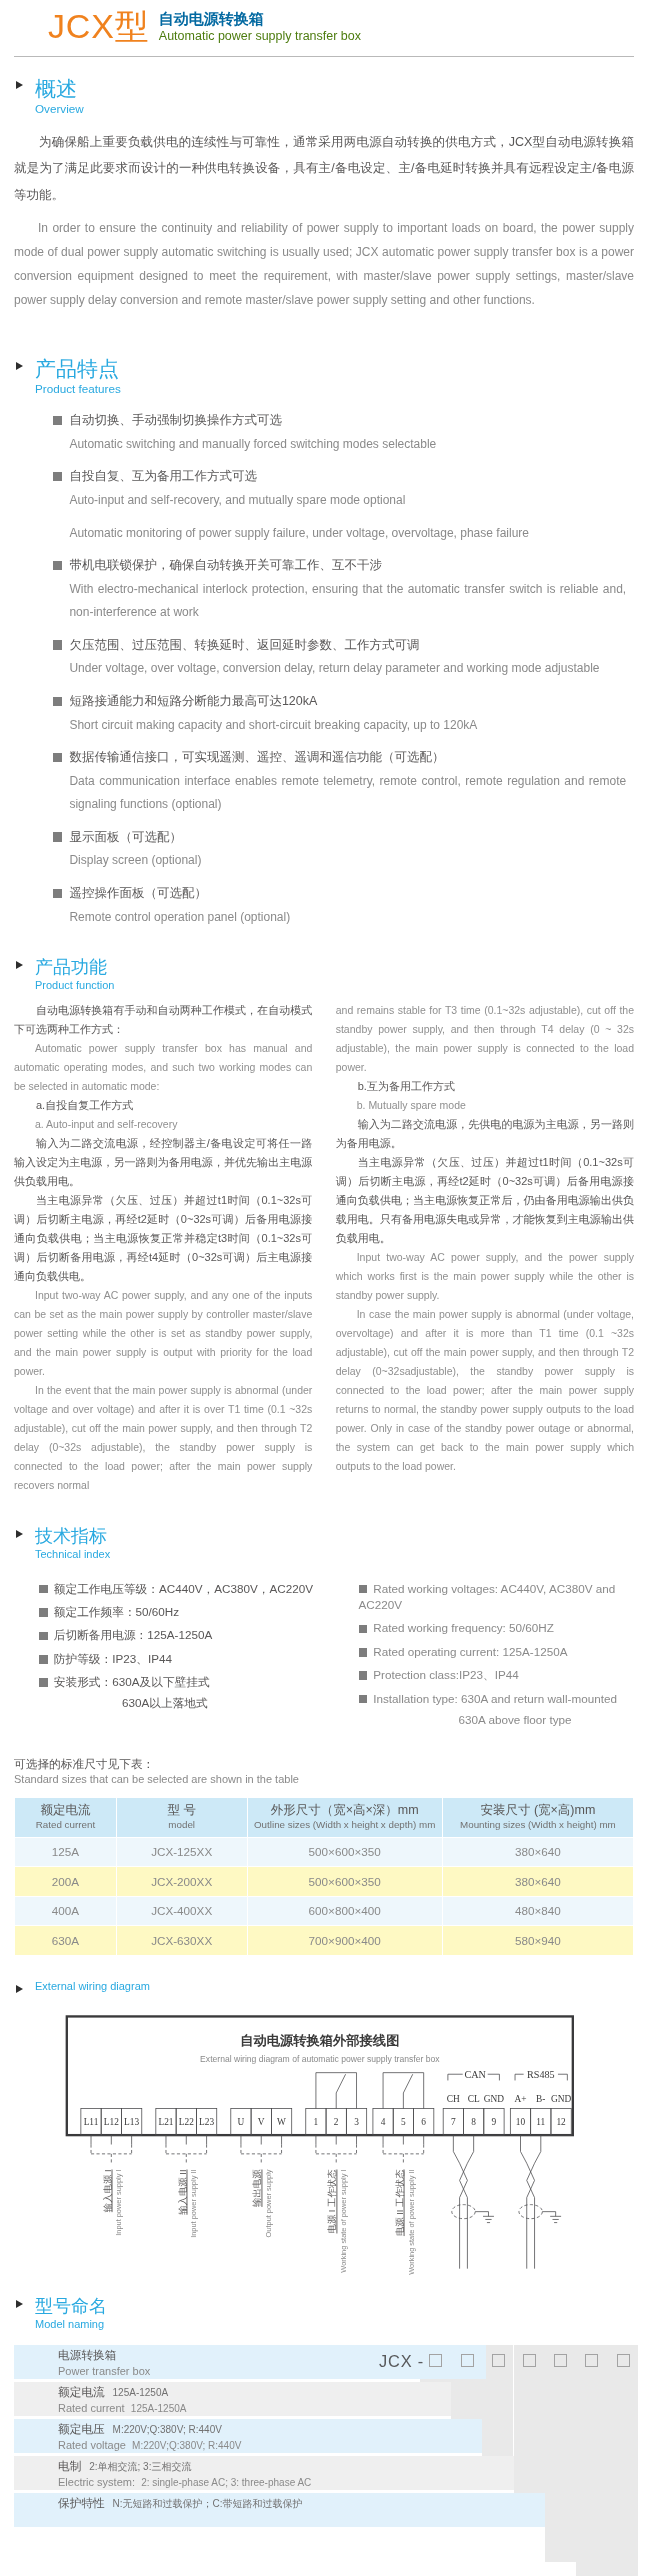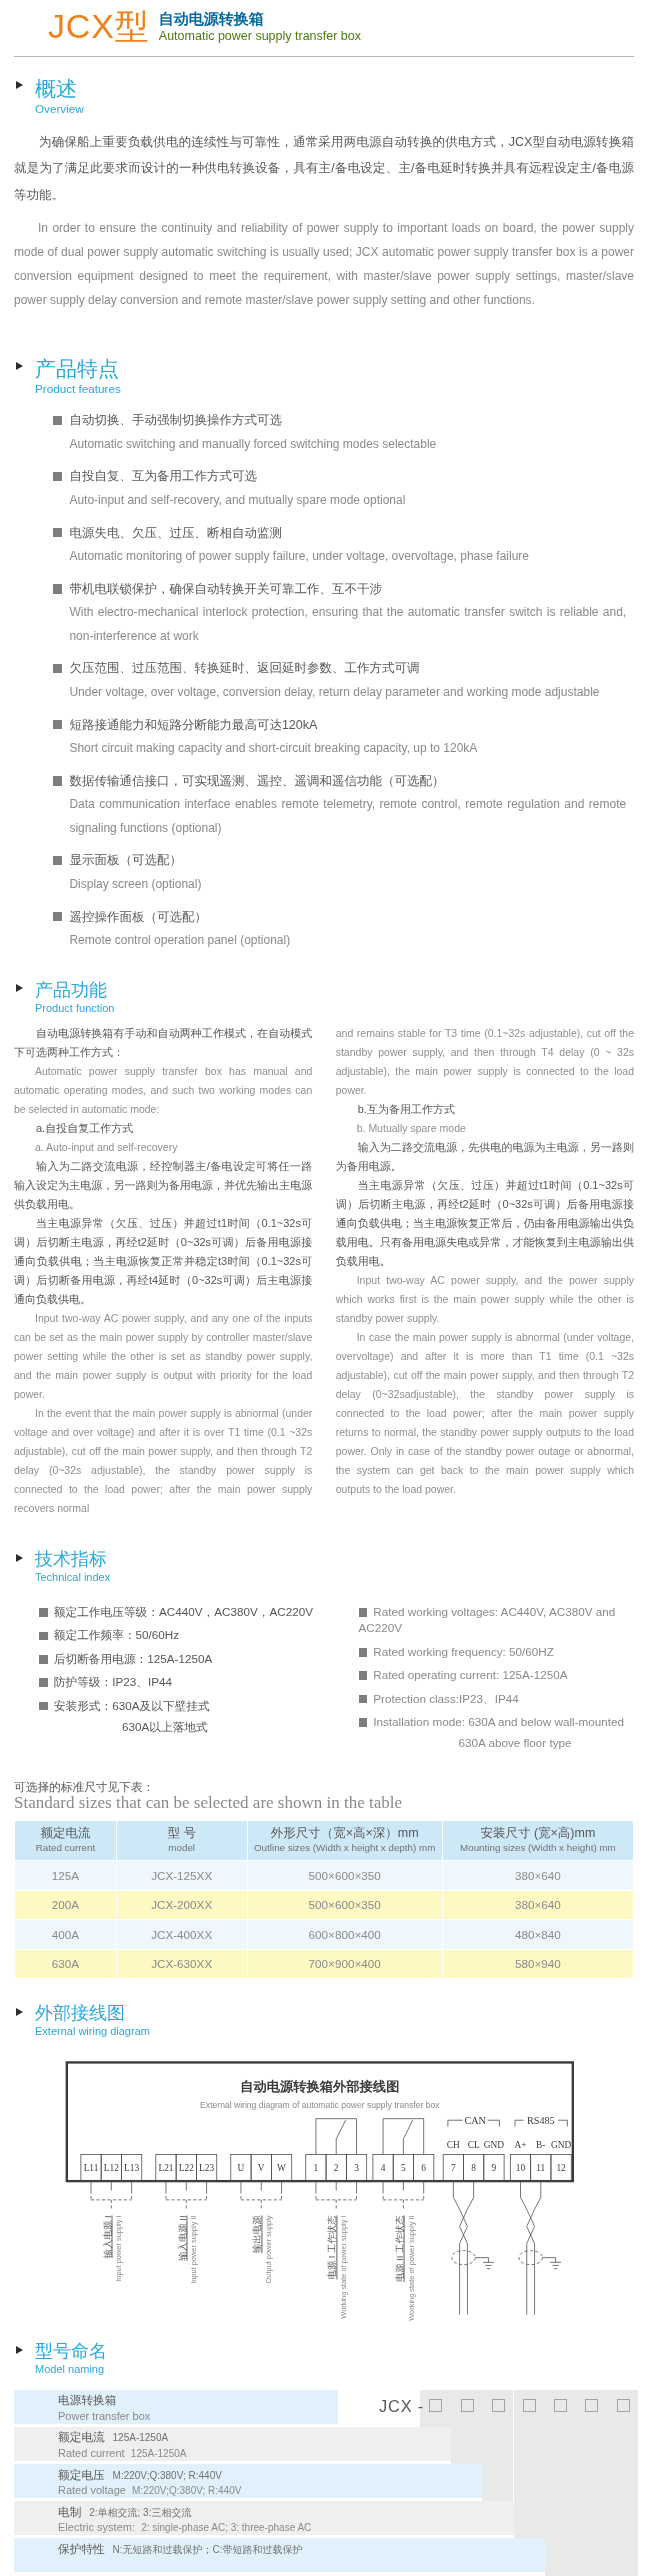--- a/index.html
+++ b/index.html
@@ -51,21 +51,21 @@
   .ti{margin-top:7px;font-size:11.7px;line-height:16.4px;}
   .ti-col.cn .ti{color:#595757;}
   .ti-col.en .ti{color:#8a8a8a;}
   .sq2{display:inline-block;width:8.6px;height:8.6px;background:#7d7d7d;margin-right:6.2px;vertical-align:-0.8px;}
   .ti.extra{margin-left:83px;margin-top:4.7px;}
   .ti-col.en .ti.extra{margin-left:100px;}
 
   
   .sizes-note{margin-top:26.5px;}
   .note-cn{font-size:11.7px;color:#595757;line-height:17px;}
-  .note-en{font-size:17px;color:#8a8a8a;line-height:15.6px;font-family:Liberation Serif, serif;}
+  .note-en{font-size:11px;color:#8a8a8a;line-height:15.6px;}
   table.sizes{width:100%;border-collapse:separate;border-spacing:1.6px;margin-top:9.4px;}
   table.sizes th{background:#cde9f7;font-weight:normal;padding:5.5px 1.6px;}
   table.sizes th .h-cn{font-size:12.5px;color:#595757;display:block;line-height:15.6px;}
   table.sizes th .h-en{font-size:9.8px;color:#727171;display:block;line-height:12.5px;}
   table.sizes td{font-size:11.7px;color:#8a8a8a;text-align:center;height:26.5px;}
   table.sizes tr.odd td{background:#eef7fc;}
   table.sizes tr.even td{background:#fef9c3;}
   .c1{width:101px;} .c2{width:131px;} .c3{width:197px;} .c4{width:194px;}
 
   
@@ -124,21 +124,20 @@
     <div class="feat">
       <div class="feat-item">
           <div class="feat-cn"><span class="sq"></span><span>自动切换、手动强制切换操作方式可选</span></div>
           <div class="feat-en">Automatic switching and manually forced switching modes selectable</div>
         </div>
       <div class="feat-item">
           <div class="feat-cn"><span class="sq"></span><span>自投自复、互为备用工作方式可选</span></div>
           <div class="feat-en">Auto-input and self-recovery, and mutually spare mode optional</div>
         </div>
       <div class="feat-item">
-          <div class="feat-cn"><span class="sq"></span><span>电源失电、欠压、过压、断相自动监测</span></div>
           <div class="feat-en">Automatic monitoring of power supply failure, under voltage, overvoltage, phase failure</div>
         </div>
       <div class="feat-item">
           <div class="feat-cn"><span class="sq"></span><span>带机电联锁保护，确保自动转换开关可靠工作、互不干涉</span></div>
           <div class="feat-en">With electro-mechanical interlock protection, ensuring that the automatic transfer switch is reliable and, non-interference at work</div>
         </div>
       <div class="feat-item">
           <div class="feat-cn"><span class="sq"></span><span>欠压范围、过压范围、转换延时、返回延时参数、工作方式可调</span></div>
           <div class="feat-en">Under voltage, over voltage, conversion delay, return delay parameter and working mode adjustable</div>
         </div>
@@ -203,21 +202,21 @@
         <div class="ti"><span class="sq2"></span><span>后切断备用电源：125A-1250A</span></div>
         <div class="ti"><span class="sq2"></span><span>防护等级：IP23、IP44</span></div>
         <div class="ti"><span class="sq2"></span><span>安装形式：630A及以下壁挂式</span></div>
         <div class="ti extra">630A以上落地式</div>
       </div>
       <div class="ti-col en">
         <div class="ti"><span class="sq2"></span><span>Rated working voltages: AC440V, AC380V and AC220V</span></div>
         <div class="ti"><span class="sq2"></span><span>Rated working frequency: 50/60HZ</span></div>
         <div class="ti"><span class="sq2"></span><span>Rated operating current: 125A-1250A</span></div>
         <div class="ti"><span class="sq2"></span><span>Protection class:IP23、IP44</span></div>
-        <div class="ti"><span class="sq2"></span><span>Installation mode: 630A and below wall-mounted</span></div>
+        <div class="ti"><span class="sq2"></span><span>Installation type: 630A and return wall-mounted</span></div>
         <div class="ti extra">630A above floor type</div>
       </div>
     </div>
   </div>
 
   <div class="sizes-note">
     <div class="note-cn">可选择的标准尺寸见下表：</div>
     <div class="note-en">Standard sizes that can be selected are shown in the table</div>
   </div>
   <table class="sizes">
@@ -265,21 +264,20 @@
           <td>JCX-630XX</td>
           <td>700×900×400</td>
           <td>580×940</td>
         </tr>
     </tbody>
   </table>
 
   <div class="sec-wiring">
     <div class="sec-head small">
       <span class="tri"></span>
-      <h2>外部接线图</h2>
       <div class="sub">External wiring diagram</div>
     </div>
 
     <svg class="wiring-svg" width="531" height="275" viewBox="0 0 680 352">
       <g stroke="#4c4c4e" fill="none" stroke-width="1">
 
         <rect x="10" y="12" width="648" height="152" stroke="#39393b" stroke-width="3"></rect>
 
         <g>
           <path d="M329,130 V84 M329,84 H381 M381,130 V84 M355,130 V110 M355,110 L367,86"></path>
@@ -432,21 +430,21 @@
 
       <div class="jcx">JCX -</div>
       <div class="mbox" style="left:415px"></div>
       <div class="mbox" style="left:447px"></div>
       <div class="mbox" style="left:478px"></div>
       <div class="mbox" style="left:509px"></div>
       <div class="mbox" style="left:540px"></div>
       <div class="mbox" style="left:571px"></div>
       <div class="mbox" style="left:603px"></div>
 
-      <div class="mrow blue" style="width:324px">
+      <div class="mrow blue" style="width:472px">
         <div class="m-line1"><span class="m-label-cn">电源转换箱</span></div>
         <div class="m-line2"><span class="m-label-en">Power transfer box</span></div>
       </div>
       <div class="mrow gray" style="width:437px">
         <div class="m-line1"><span class="m-label-cn">额定电流</span><span class="m-desc-cn">125A-1250A</span></div>
         <div class="m-line2"><span class="m-label-en">Rated current</span><span class="m-desc-en">125A-1250A</span></div>
       </div>
       <div class="mrow blue" style="width:468px">
         <div class="m-line1"><span class="m-label-cn">额定电压</span><span class="m-desc-cn">M:220V;Q:380V; R:440V</span></div>
         <div class="m-line2"><span class="m-label-en">Rated voltage</span><span class="m-desc-en">M:220V;Q:380V; R:440V</span></div>

